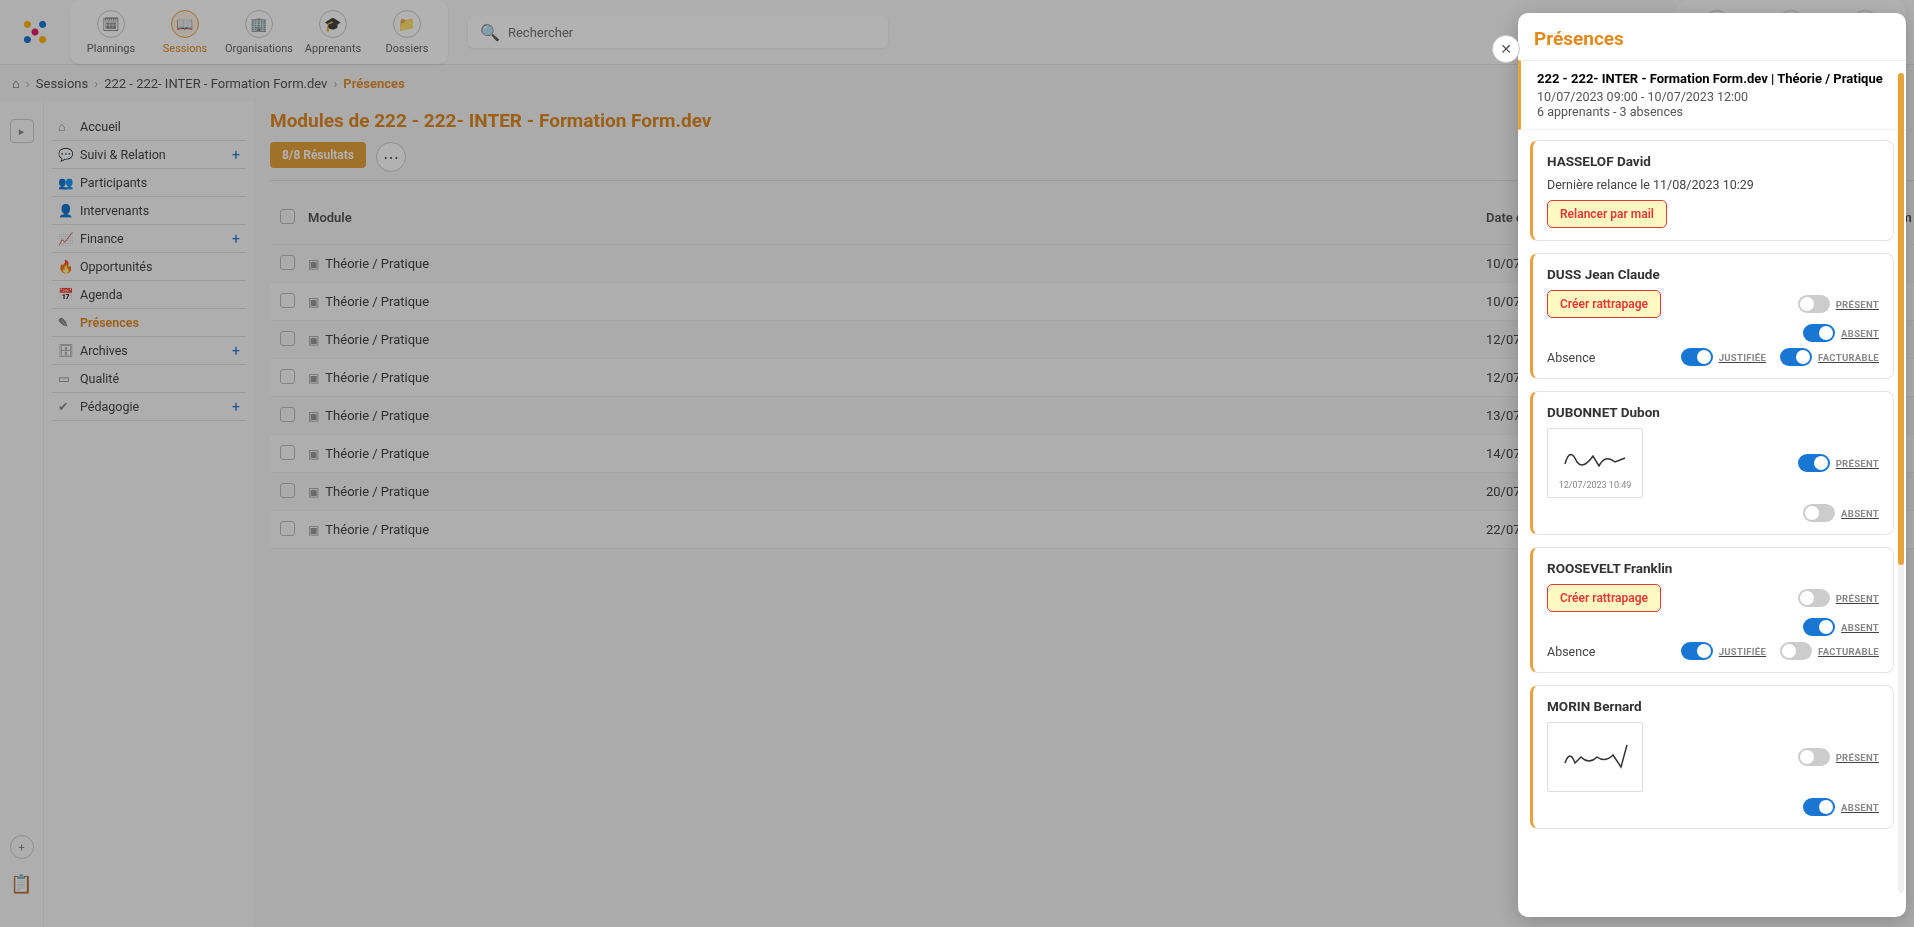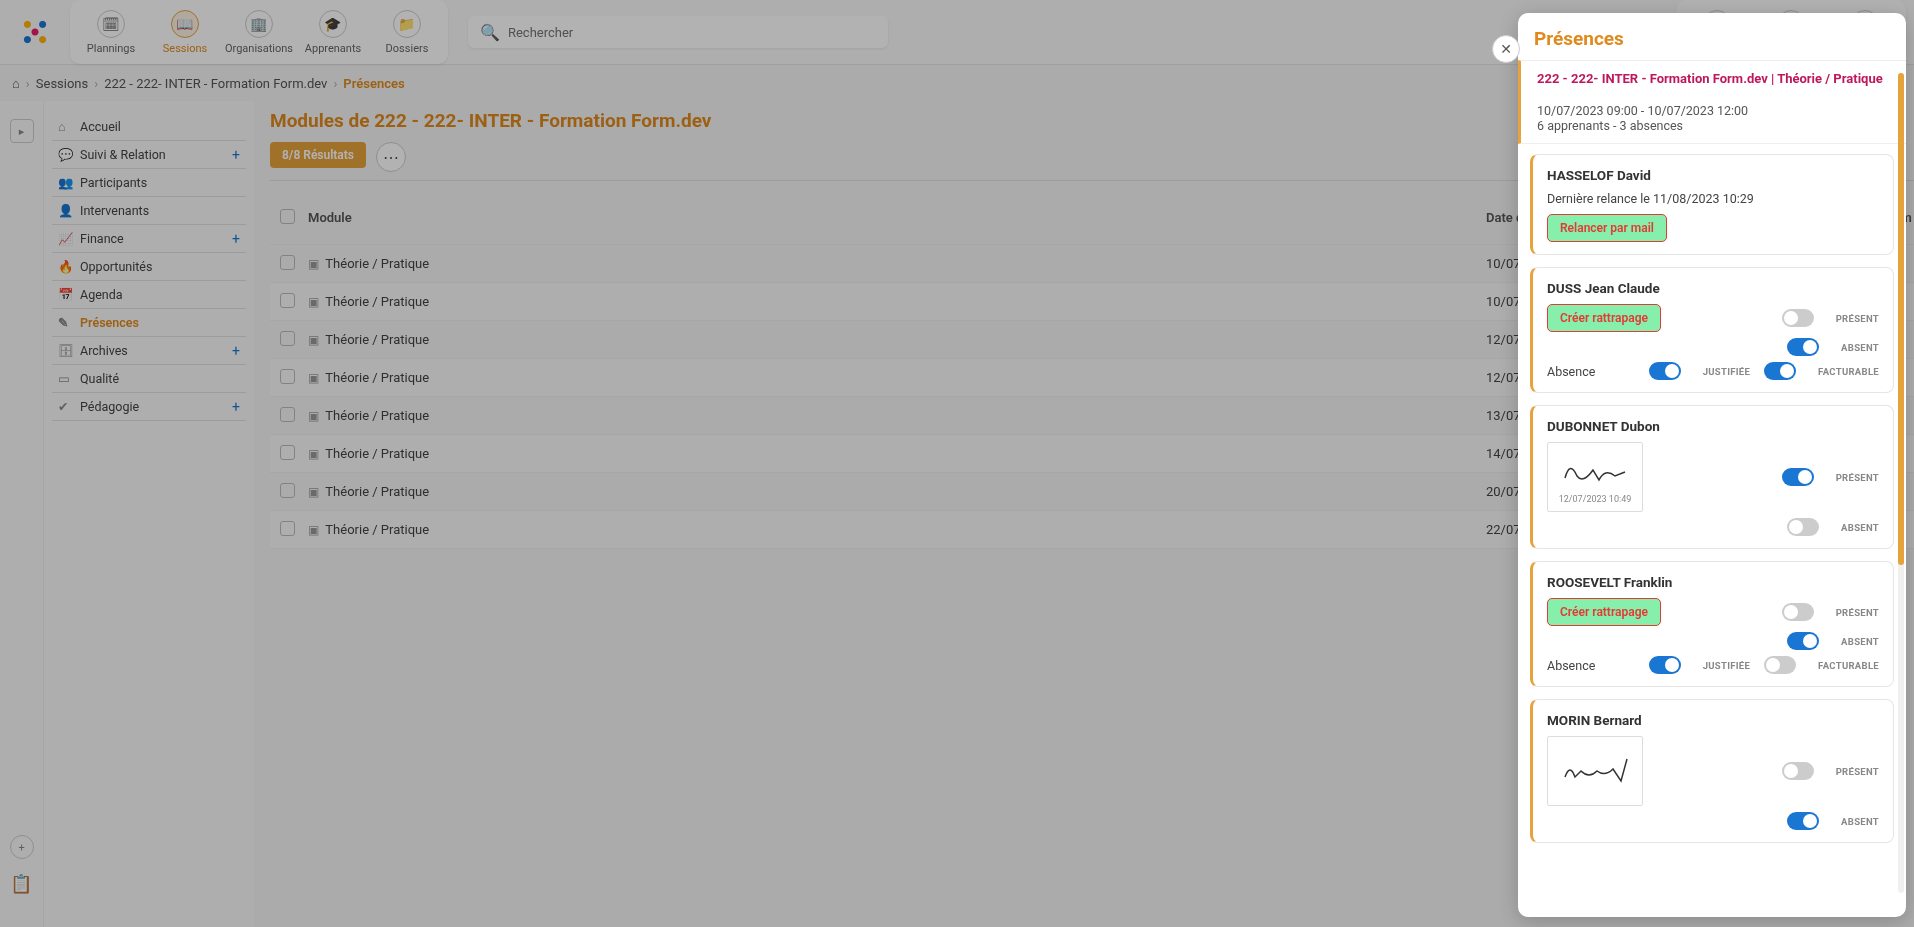--- a/index.html
+++ b/index.html
@@ -55,32 +55,32 @@
 .checkbox { width: 15px; height: 15px; border: 1.5px solid #bbb; border-radius: 3px; display: inline-block; }
 .progress { width: 34px; height: 14px; border: 1.5px solid #1976d2; border-radius: 8px; position: relative; overflow: hidden; }
 .progress .fill { position:absolute; left:0; top:0; bottom:0; background:#1976d2; }
 .mod-icon { color: #999; font-size: 12px; }
 
 
 .panel { position: absolute; right: 8px; top: 13px; bottom: 10px; width: 388px; background: #fff; border-radius: 10px; z-index: 200; display: flex; flex-direction: column; box-shadow: 0 4px 20px rgba(0,0,0,0.2); }
 .panel-close { position: absolute; left: -26px; top: 22px; width: 28px; height: 28px; border-radius: 50%; background: #fff; border: 1px solid #ccc; display:flex;align-items:center;justify-content:center; font-size:14px; color:#555; cursor:pointer; }
 .panel h1 { color: #e08a1e; font-size: 19px; padding: 14px 16px 10px; font-weight: 700; }
 .panel-head { padding: 10px 16px; border-top: 1px solid #eee; border-bottom: 1px solid #eee; border-left: 3px solid #e6a23c; font-size: 12.5px; color: #555; }
-.panel-head .t1 { font-weight: 700; color: #be185d; font-size: 13px; margin-bottom: 17px; }
+.panel-head .t1 { font-weight: 700; color: #000000; font-size: 13px; margin-bottom: 3px; }
 .panel-body { flex: 1; overflow-y: auto; padding: 10px 12px; display:flex; flex-direction:column; gap: 12px; }
 .card { border: 1px solid #e5e5e5; border-radius: 8px; padding: 12px 14px; border-left: 3px solid #e6a23c; font-size: 12.5px; color: #444; }
 .card .name { font-weight: 700; font-size: 13.5px; color: #333; margin-bottom: 8px; }
 .card-row { display: flex; align-items: center; justify-content: space-between; margin-top: 6px; }
-.btn-outline { border: 1.5px solid #e53935; color: #e53935; background:#86efac; font-size: 12px; font-weight: 600; padding: 6px 12px; border-radius: 5px; cursor:pointer; }
+.btn-outline { border: 1.5px solid #e53935; color: #e53935; background:#fef9c3; font-size: 12px; font-weight: 600; padding: 6px 12px; border-radius: 5px; cursor:pointer; }
 .toggle { width: 32px; height: 18px; border-radius: 10px; background: #ccc; position: relative; cursor:pointer; flex-shrink:0; }
 .toggle::after { content:""; position:absolute; width:14px; height:14px; background:#fff; border-radius:50%; top:2px; left:2px; transition: left .15s; }
 .toggle.on { background: #1976d2; }
 .toggle.on::after { left: 16px; }
 .lbl-sm { font-size: 9.5px; font-weight:700; color:#888; letter-spacing:0.3px; }
-.toggle-pair { display:flex; align-items:center; gap:22px; }
+.toggle-pair { display:flex; align-items:center; gap:6px;text-decoration:underline; }
 .sig-box { width: 96px; height: 70px; border:1px solid #ddd; border-radius:2px; display:flex; flex-direction:column; align-items:center; justify-content:center; font-size:9px; color:#888; gap:4px; padding:4px; }
 .sig-svg { width:80px; height:40px; }
 .scrollbar { position:absolute; right:2px; top:60px; bottom:24px; width:6px; background:#f0f0f0; border-radius:3px; }
 .scrollbar-thumb { position:absolute; left:0; right:0; top:0; height:60%; background:#e6a23c; border-radius:3px; }
 </style>
 </head>
 <body>
 
 <div class="topnav">
   <div class="logo"></div>

